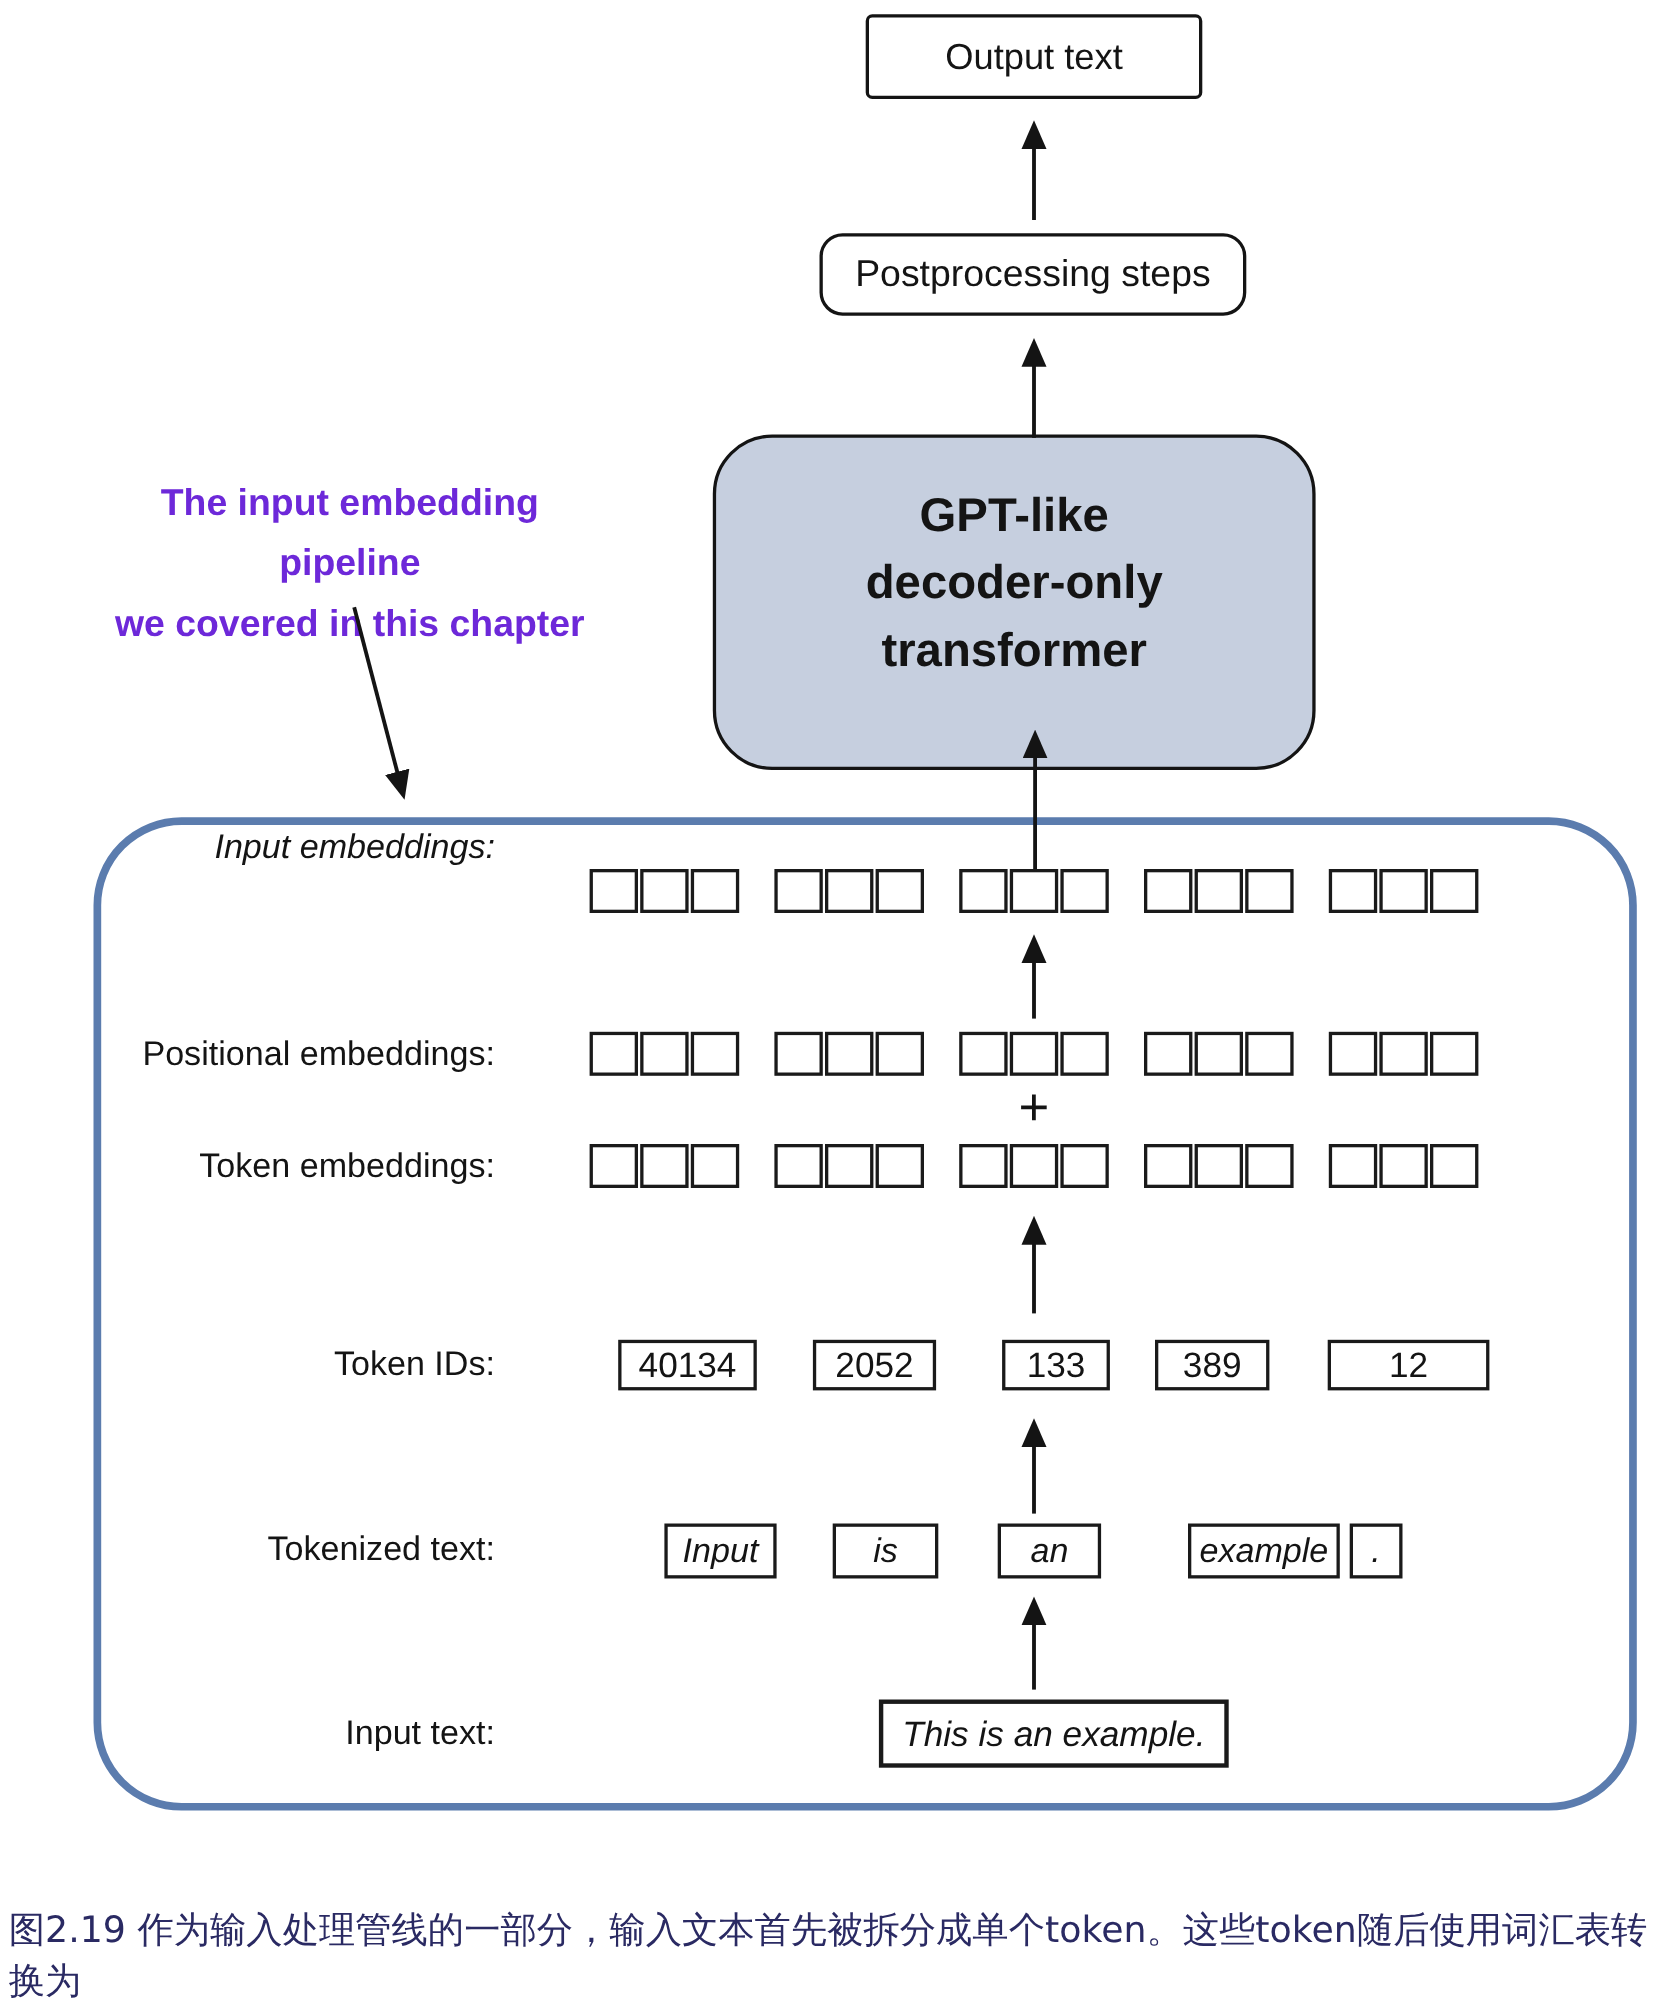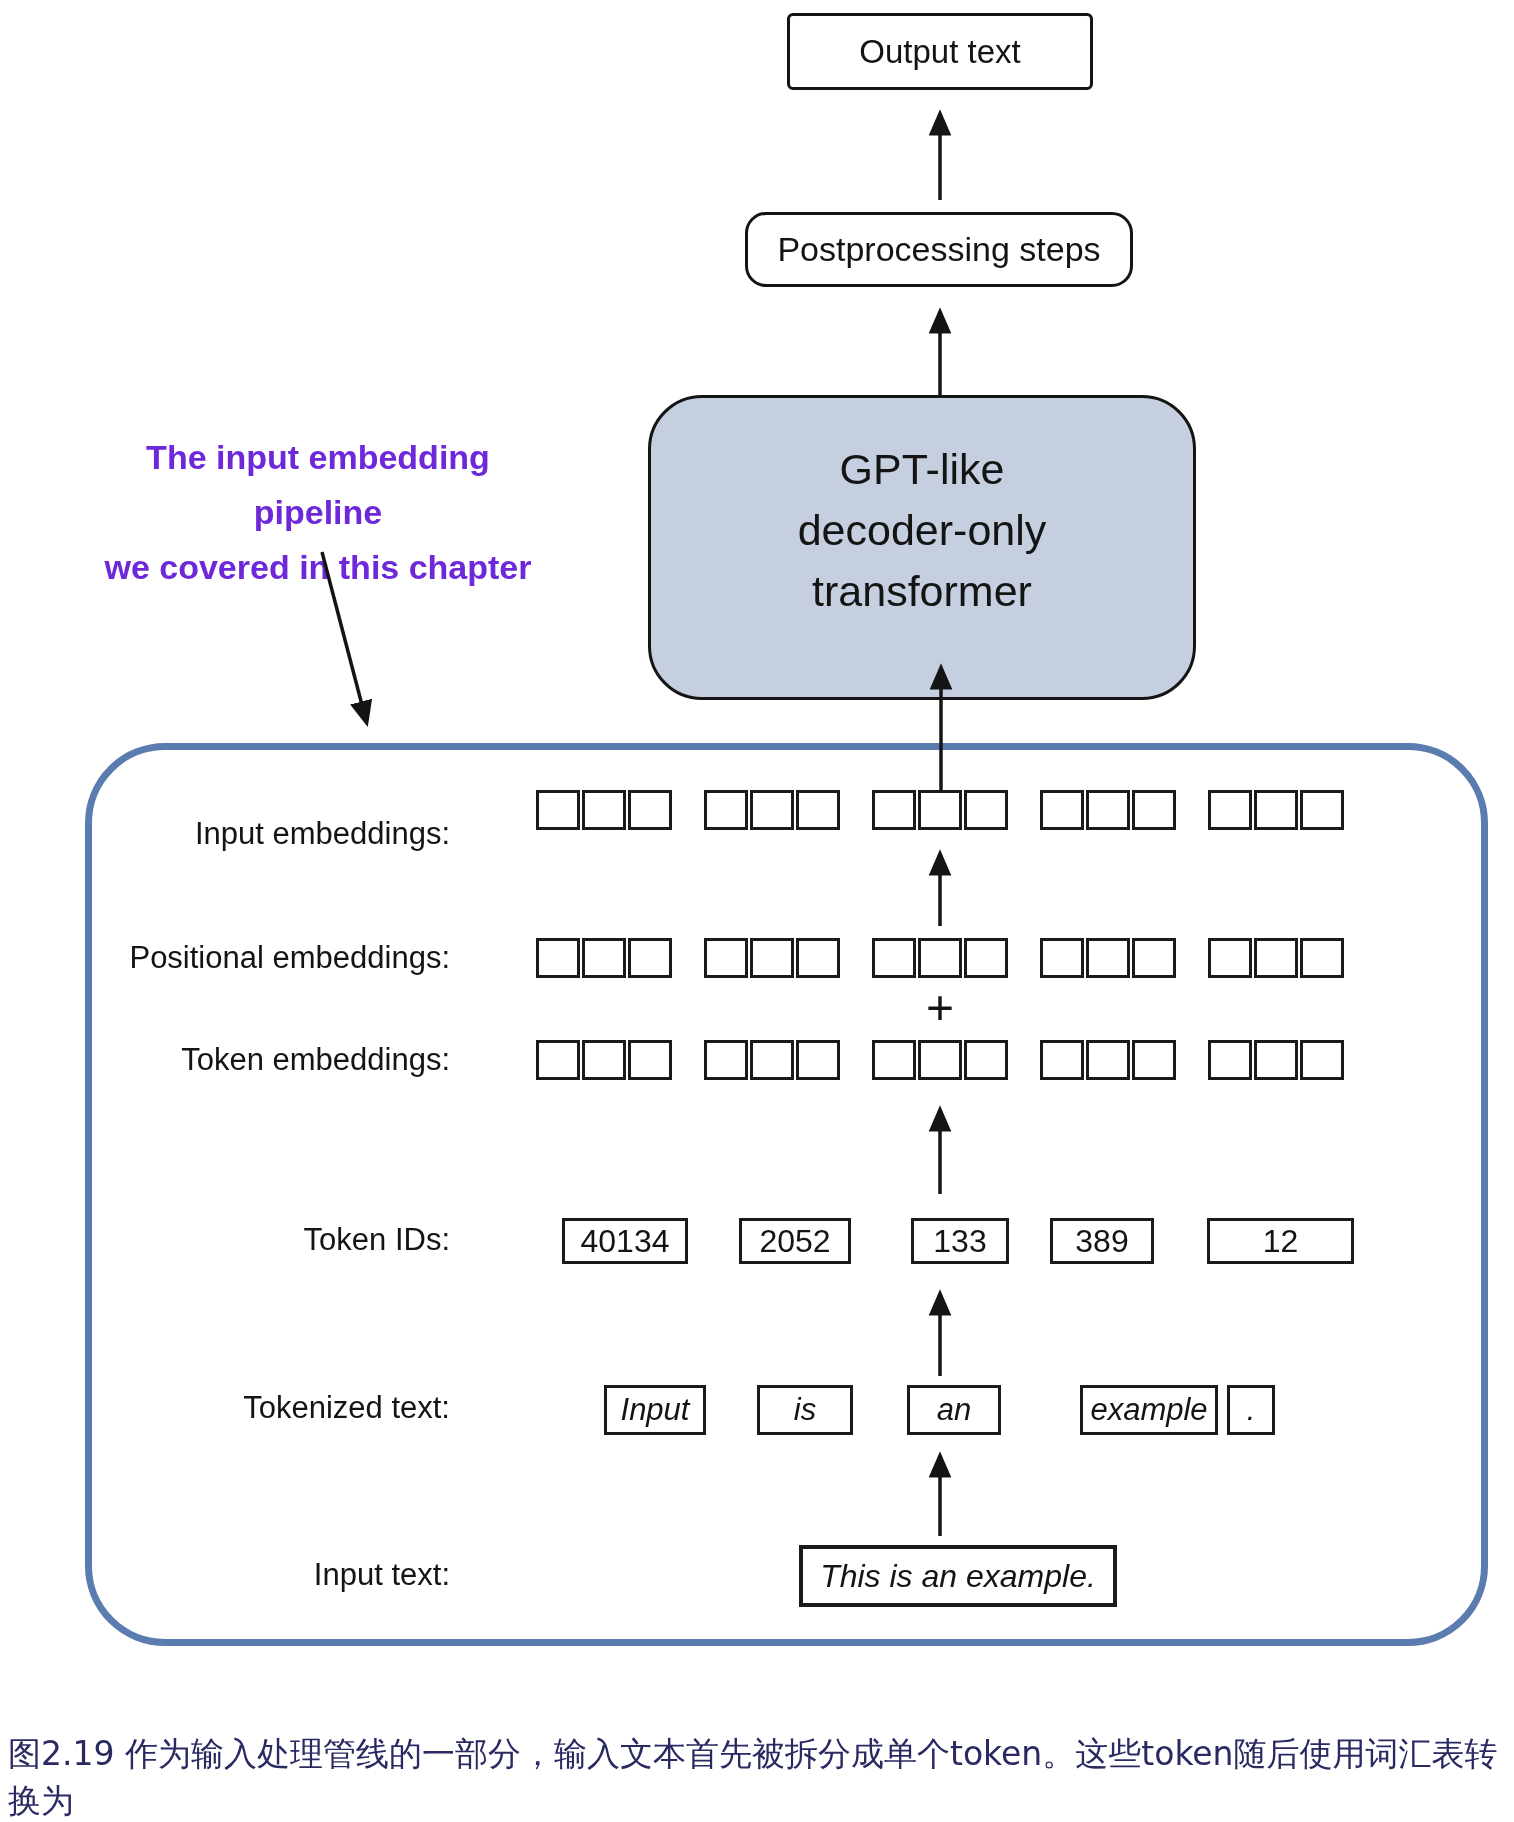--- a/index.html
+++ b/index.html
@@ -5,21 +5,21 @@
   html,body{margin:0;padding:0;background:#fff;}
   .page{position:relative;width:1514px;height:1822px;background:#ffffff;
         font-family:"Liberation Sans",sans-serif;color:#141414;overflow:hidden;}
 
   
   .rbox{position:absolute;background:#fff;border:3.5px solid #141414;border-radius:6px;
         display:flex;align-items:center;justify-content:center;font-size:33px;box-sizing:border-box;}
   .box-output{left:787px;top:13px;width:306px;height:77px;}
   .box-post{left:745px;top:212px;width:388px;height:75px;border-radius:21px;font-size:34px;}
   .box-gpt{left:648px;top:395px;width:548px;height:305px;border-radius:54px;
-           background:#c6cfdf;font-weight:normal;font-size:43px;line-height:61px;
+           background:#c6cfdf;font-weight:bold;font-size:43px;line-height:61px;
            text-align:center;padding-bottom:34px;}
 
   
   .ann{position:absolute;left:95px;top:430px;width:446px;text-align:center;
        font-weight:bold;font-size:34px;line-height:55px;color:#6d28d9;}
 
   
   .container{position:absolute;left:85px;top:743px;width:1403px;height:903px;
              border:7px solid #5b7cae;border-radius:80px;background:#fff;box-sizing:border-box;}
 
@@ -74,21 +74,21 @@
     </div>
   </div>
 
   <div class="ann">
     <div>The input embedding pipeline</div>
     <div>we covered in this chapter</div>
   </div>
 
   <div class="container" style="border-color: rgb(91, 124, 174);"></div>
 
-  <div class="rowlabel" style="top:814px;">Input embeddings:</div>
+  <div class="rowlabel" style="top:750px;font-style:italic;">Input embeddings:</div>
   <div class="rowlabel" style="top:938px;">Positional embeddings:</div>
   <div class="rowlabel" style="top:1040px;">Token embeddings:</div>
   <div class="rowlabel" style="top:1220px;">Token IDs:</div>
   <div class="rowlabel" style="top:1388px;">Tokenized text:</div>
   <div class="rowlabel" style="top:1555px;">Input text:</div>
 
   <div class="sqrow" style="top:790px;">
       <span class="group">
         <i class="cell"></i>
         <i class="cell"></i>

